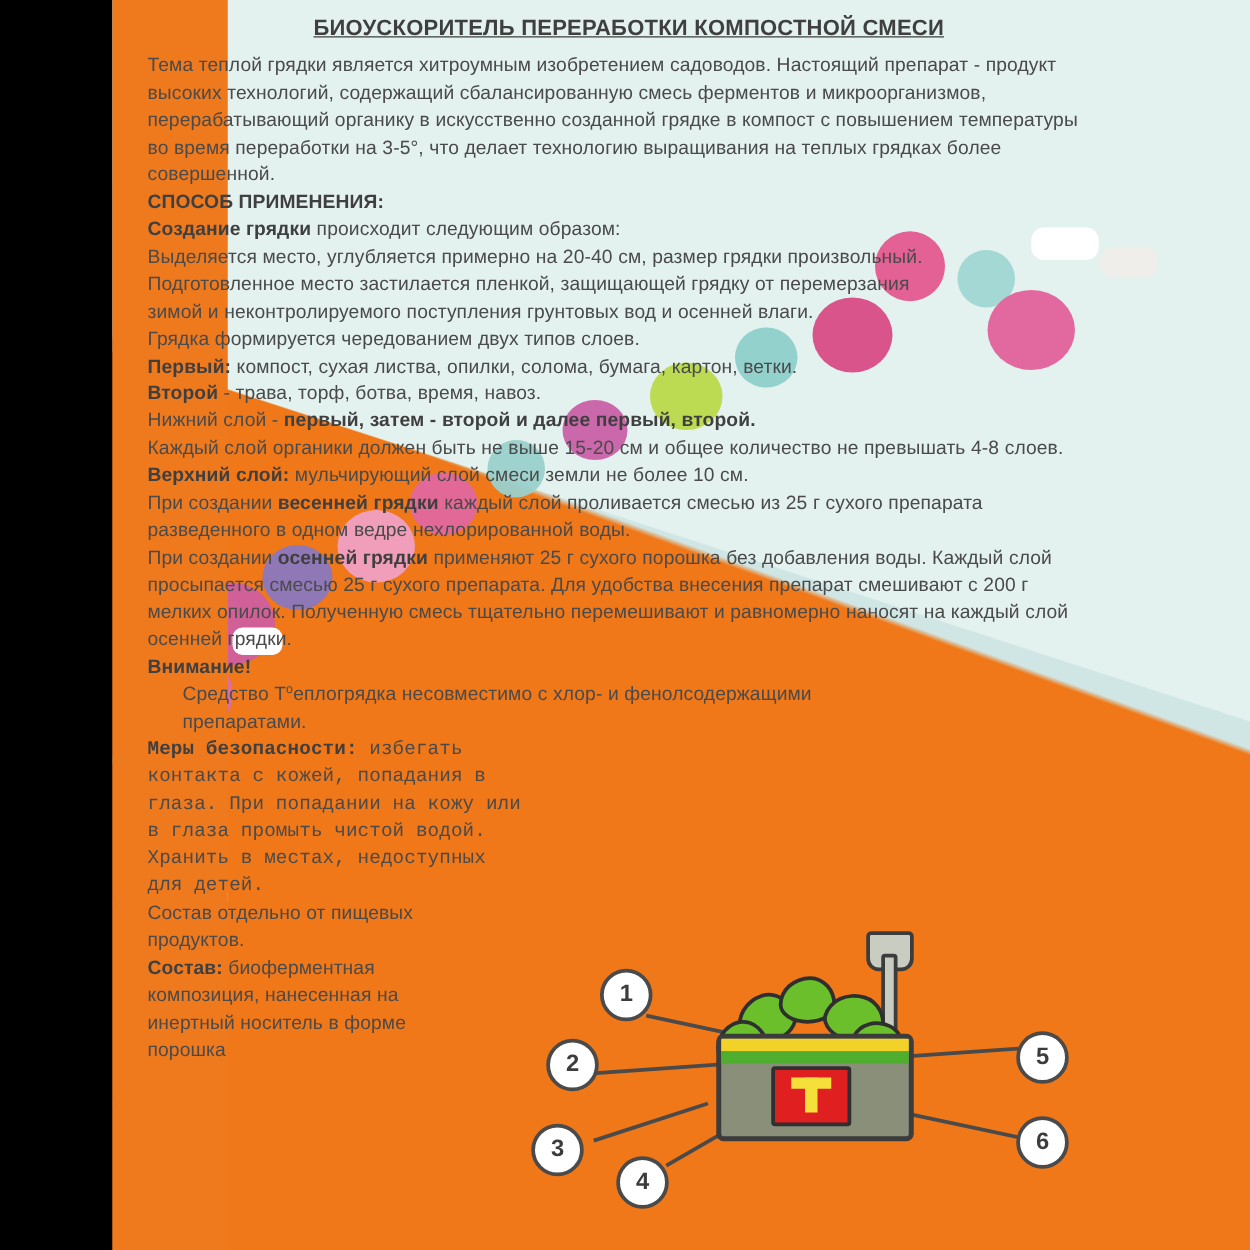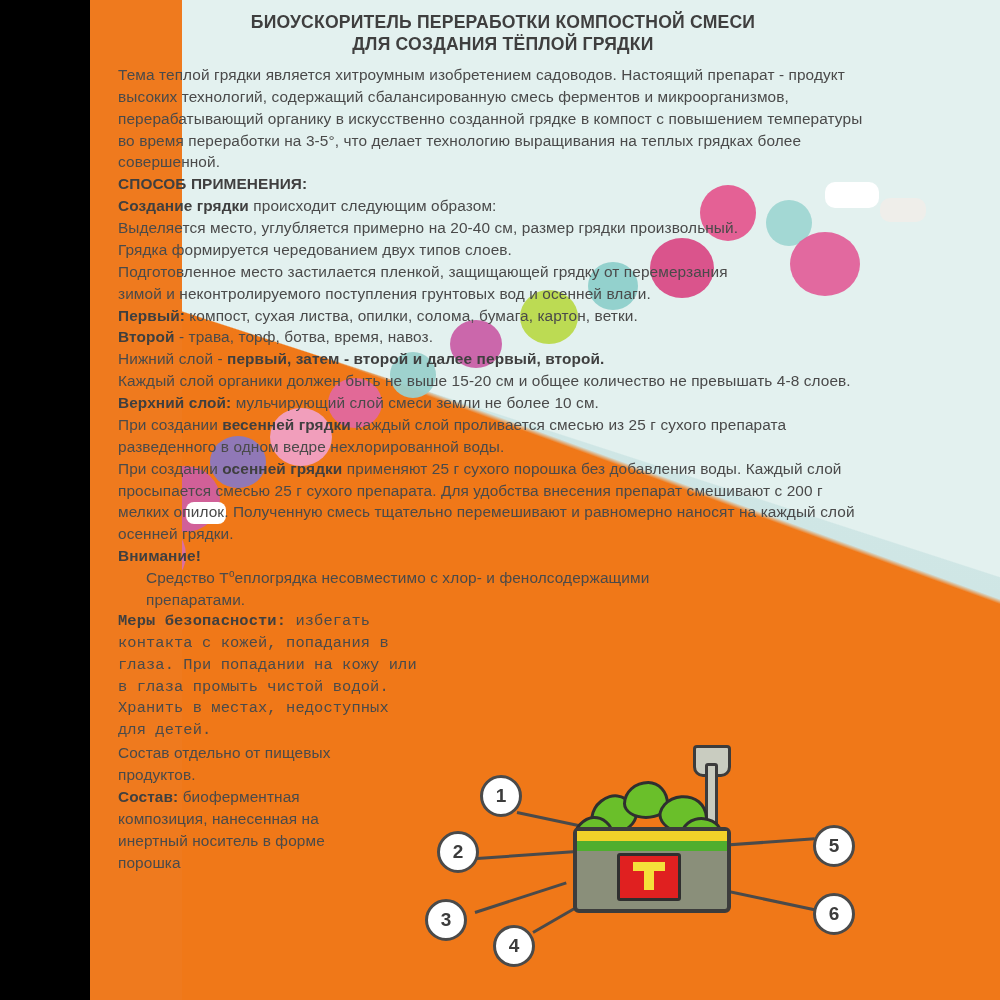--- a/index.html
+++ b/index.html
@@ -50,20 +50,21 @@
     letter-spacing:.1px;
   }
   .title{
     text-align:center;
     font-weight:bold;
     font-size:17.6px;
     color:#3f3f3f;
     line-height:1.25;
     margin:4px 0 8px 10px;
     letter-spacing:.2px;
+    text-decoration:underline;
   }
   .para{margin:0 0 0 0;}
   .b{font-weight:bold;color:#3f3f3f;}
   .sup{font-size:10px;vertical-align:super;}
   .narrow{width:640px;}
   .narrow2{width:540px;margin-left:28px;}
   .narrow3{width:300px;font-family:Liberation Mono, monospace;}
   .narrow4{width:250px;}
 
   
@@ -143,33 +144,32 @@
 
     <div class="left-strip">
       <div class="left-strip-inner"></div>
     </div>
   </div>
 
   <div class="content">
 
     <div class="title">
       <div>БИОУСКОРИТЕЛЬ ПЕРЕРАБОТКИ КОМПОСТНОЙ СМЕСИ</div>
-      <div>ДЛЯ СОЗДАНИЯ ТЁПЛОЙ ГРЯДКИ</div>
     </div>
 
     <p class="para">Тема теплой грядки является хитроумным изобретением садоводов. Настоящий препарат - продукт высоких технологий, содержащий сбалансированную смесь ферментов и микроорганизмов, перерабатывающий органику в искусственно созданной грядке в компост с повышением температуры во время переработки на 3-5°, что делает технологию выращивания на теплых грядках более совершенной.</p>
 
 
     <p class="para b">СПОСОБ ПРИМЕНЕНИЯ:</p>
 
     <p class="para"><span class="b">Создание грядки</span><span> происходит следующим образом:</span></p>
 
     <p class="para narrow">Выделяется место, углубляется примерно  на 20-40 см, размер грядки произвольный.</p>
+    <p class="para narrow">Подготовленное место  застилается пленкой, защищающей грядку от перемерзания зимой и неконтролируемого поступления грунтовых вод и осенней влаги.</p>
     <p class="para">Грядка формируется  чередованием двух типов слоев.</p>
-    <p class="para narrow">Подготовленное место  застилается пленкой, защищающей грядку от перемерзания зимой и неконтролируемого поступления грунтовых вод и осенней влаги.</p>
 
     <p class="para"><span class="b">Первый:</span><span> компост, сухая листва, опилки, солома, бумага, картон, ветки.</span></p>
 
     <p class="para"><span class="b">Второй</span><span> - трава, торф, ботва, время, навоз.</span></p>
 
     <p class="para"><span>Нижний слой - </span><span class="b">первый, затем - второй и далее первый, второй.</span></p>
 
     <p class="para">Каждый слой органики должен быть не выше 15-20 см и общее количество не превышать 4-8 слоев.</p>
 
     <p class="para"><span class="b">Верхний слой:</span><span> мульчирующий слой смеси земли не более 10 см.</span></p>

